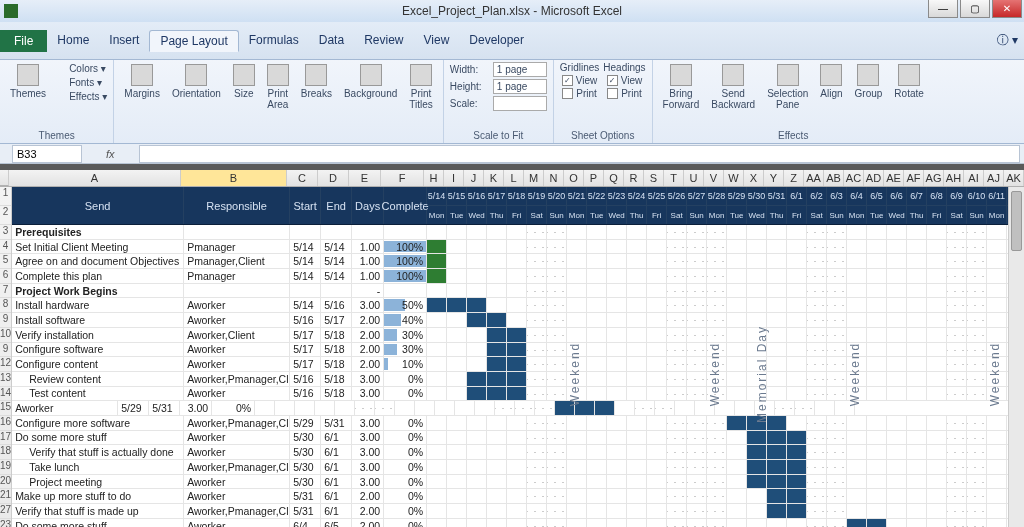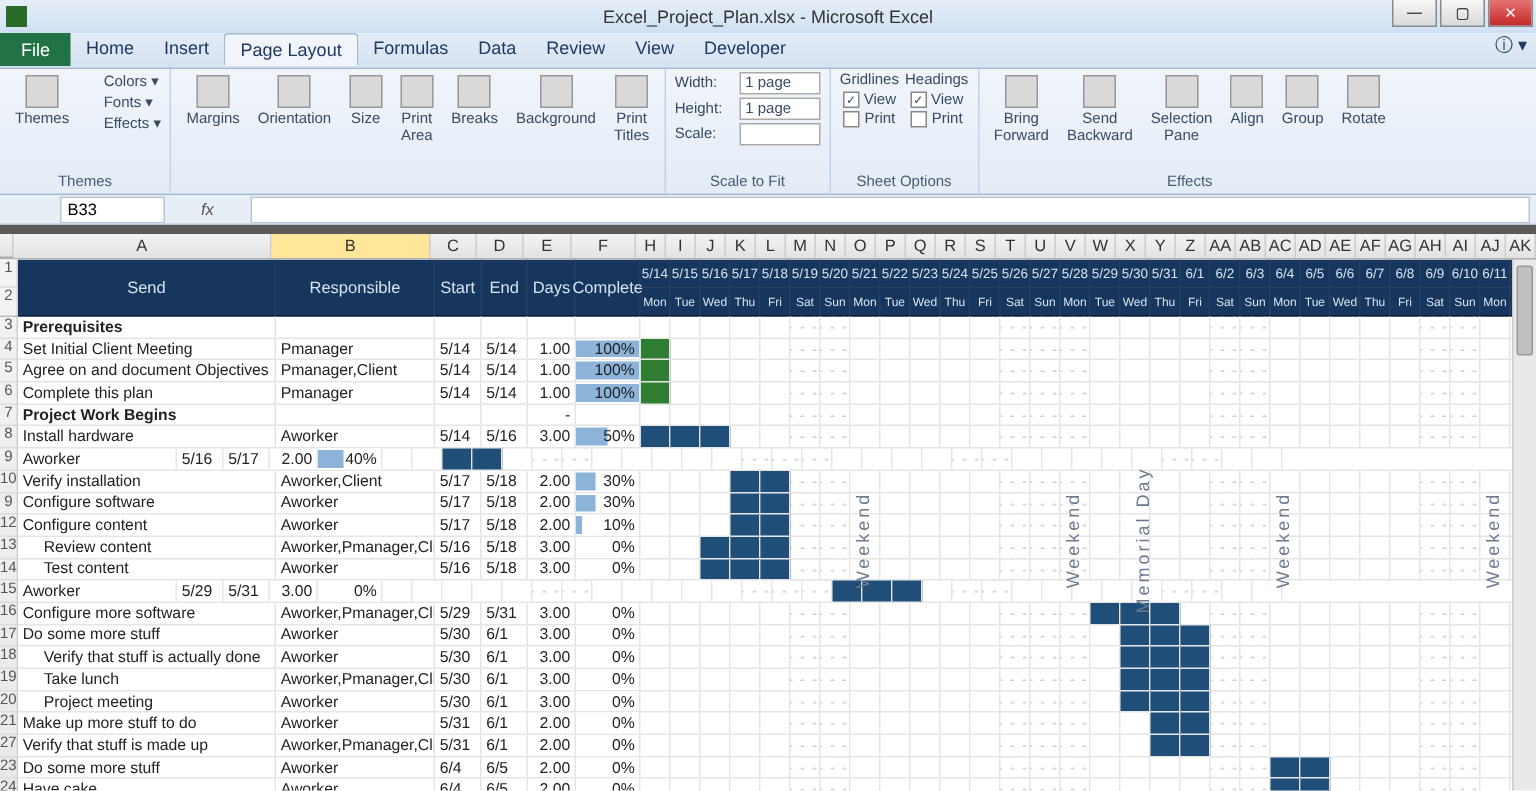--- a/index.html
+++ b/index.html
@@ -7,41 +7,41 @@
 
   
   .titlebar { height: 22px; background: linear-gradient(#e6eef8,#cfe0f3); display: flex; align-items: center; position: relative; font-size: 12px; }
   .titlebar .title { position: absolute; left: 50%; transform: translateX(-50%); color: #333; }
   .win-icon { margin-left: 4px; width: 14px; height: 14px; background: #2a6b2a; }
   .winbtns { position: absolute; right: 2px; top: 0; display: flex; }
   .winbtns div { width: 30px; height: 18px; margin-left: 2px; background: linear-gradient(#f8f8f8,#d9d9d9); border: 1px solid #8a8a8a; border-top: none; display:flex;align-items:center;justify-content:center;font-size:10px; }
   .winbtns .close { background: linear-gradient(#e57373,#c62828); color:#fff; }
 
   
-  .ribbon-tabs { height: 24px; background: linear-gradient(#e3ecf7,#d6e2f0); display: flex; align-items: flex-start; padding-left: 0; border-bottom: 1px solid #a3b8d3; }
+  .ribbon-tabs { height: 38px; background: linear-gradient(#e3ecf7,#d6e2f0); display: flex; align-items: center; padding-left: 0; border-bottom: 1px solid #a3b8d3; }
   .file-tab { background: #217346; color:#fff; padding: 3px 14px; font-size: 12px; height: 22px; display:flex; align-items:center; }
   .rtab { padding: 3px 10px; color: #1f3864; font-size: 12px; cursor: pointer; }
   .rtab.active { background: #f1f5fb; border: 1px solid #a3b8d3; border-bottom: 1px solid #f1f5fb; border-radius: 3px 3px 0 0; margin-bottom: -1px; }
   .help-icn { margin-left: auto; margin-right: 6px; color:#1f3864; font-size:12px; }
 
   
   .ribbon { height: 84px; background: linear-gradient(#f1f5fb,#e4ecf7); border-bottom: 1px solid #a3b8d3; display: flex; }
   .rgroup { border-right: 1px solid #c3d2e6; padding: 2px 6px 0 6px; display: flex; flex-direction: column; }
   .rgroup .rowicons { display: flex; gap: 4px; align-items: flex-start; flex: 1; }
   .rgroup .lbl { text-align: center; font-size: 10px; color: #4a5a72; padding-bottom: 2px; }
   .bigbtn { display: flex; flex-direction: column; align-items: center; gap: 2px; padding: 2px 4px; font-size: 10px; color:#3a4a62; cursor: pointer; }
   .bigbtn .ico { width: 22px; height: 22px; background: #d9d9d9; border:1px solid #999; }
   .smallstack { display:flex; flex-direction:column; gap:2px; font-size:10px; color:#3a4a62; }
   .smallstack div { display:flex; align-items:center; gap:3px; }
   .chk { width:11px;height:11px;border:1px solid #888;display:inline-flex;align-items:center;justify-content:center;font-size:8px;background:#fff;}
   .spin { width:54px;height:15px;border:1px solid #aaa;background:#fff;font-size:10px;padding-left:3px;display:flex;align-items:center; }
 
   
   .fbar { height: 20px; background: #e8eef6; border-bottom: 1px solid #b8c4d4; display:flex; align-items:center; }
-  .namebox { width: 70px; height:18px; margin-left:40px; background:#fff; border:1px solid #b8c4d4; padding-left:4px; display:flex;align-items:center;}
+  .namebox { width: 70px; height:18px; margin-left:12px; background:#fff; border:1px solid #b8c4d4; padding-left:4px; display:flex;align-items:center;}
   .fx { margin: 0 24px; font-style: italic; color:#555; }
   .formula-inp { flex:1; height:18px; background:#fff; border:1px solid #b8c4d4; margin-right:4px; }
 
   
   .gray1 { height: 6px; background: #5a5a5a; }
   .colhdr { height: 17px; display:flex; background: linear-gradient(#f3f3f3,#e2e2e2); border-bottom:1px solid #b0b0b0; }
   .corner { width: 18px; border-right:1px solid #ccc; border-bottom:1px solid #b0b0b0;}
   .ch { border-right:1px solid #ccc; text-align:center; font-size:11px; color:#333; display:flex;align-items:center;justify-content:center; }
   .ch.sel { background: #ffe699; }
 
@@ -691,20 +691,21 @@
         <div class="cell gcell" style="width: 20px; padding: 0px;"></div>
         <div class="cell gcell" style="width: 20px; padding: 0px;"></div>
         <div class="cell gcell" style="width: 20px; padding: 0px;"></div>
         <div class="cell gcell" style="width: 20px; padding: 0px;"></div>
         <div class="cell gcell hatch" style="width: 20px; padding: 0px;"></div>
         <div class="cell gcell hatch" style="width: 20px; padding: 0px;"></div>
         <div class="cell gcell" style="width: 20px; padding: 0px;"></div>
         <div class="cell gcell" style="width: 20px; padding: 0px;"></div>
       </div>
       <div class="drow ">
+        <div class="cell " style="width: 172px; padding-left: 3px;">Install software</div>
         <div class="cell " style="width: 106px;">Aworker</div>
         <div class="cell " style="width: 31px;">5/16</div>
         <div class="cell " style="width: 31px;">5/17</div>
         <div class="cell num" style="width: 32px;">2.00</div>
         <div class="cell completebar" style="width: 43px;">
           <div class="bar" style="width: 40%;"></div>
           <span>40%</span>
         </div>
         <div class="cell gcell" style="width: 20px; padding: 0px;"></div>
         <div class="cell gcell" style="width: 20px; padding: 0px;"></div>

